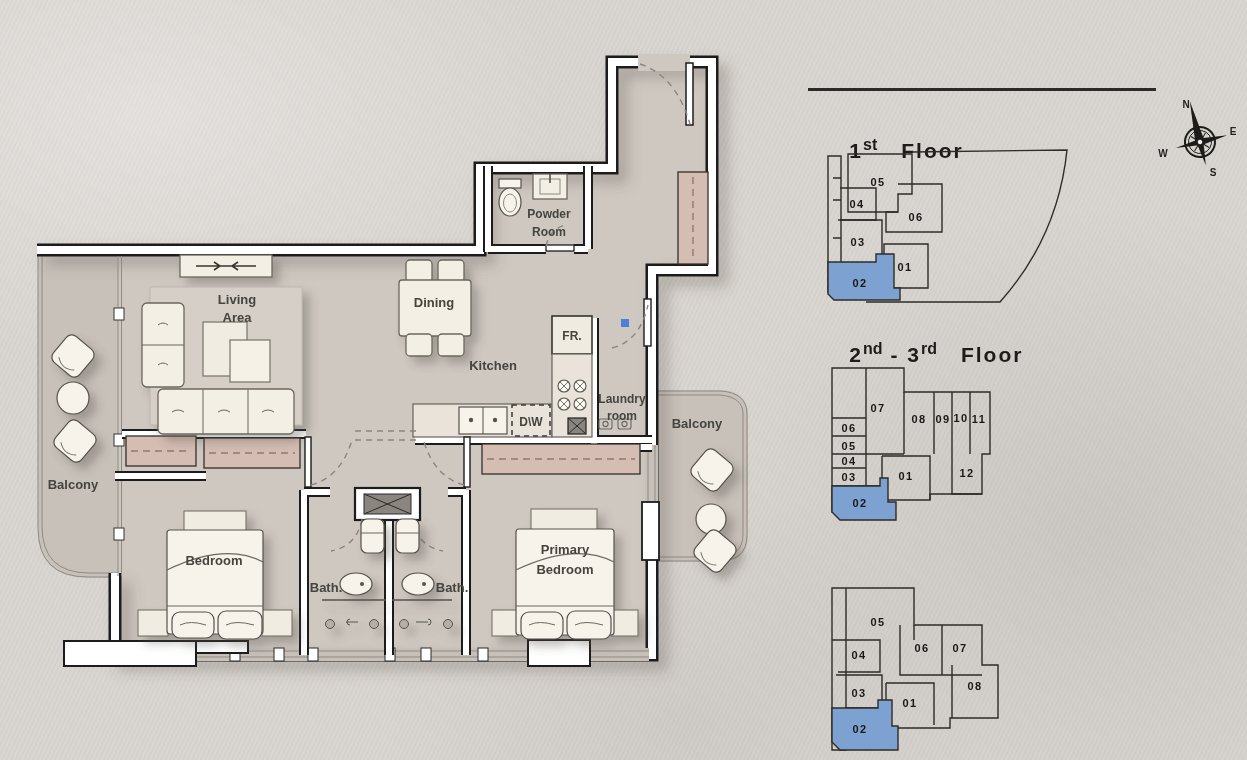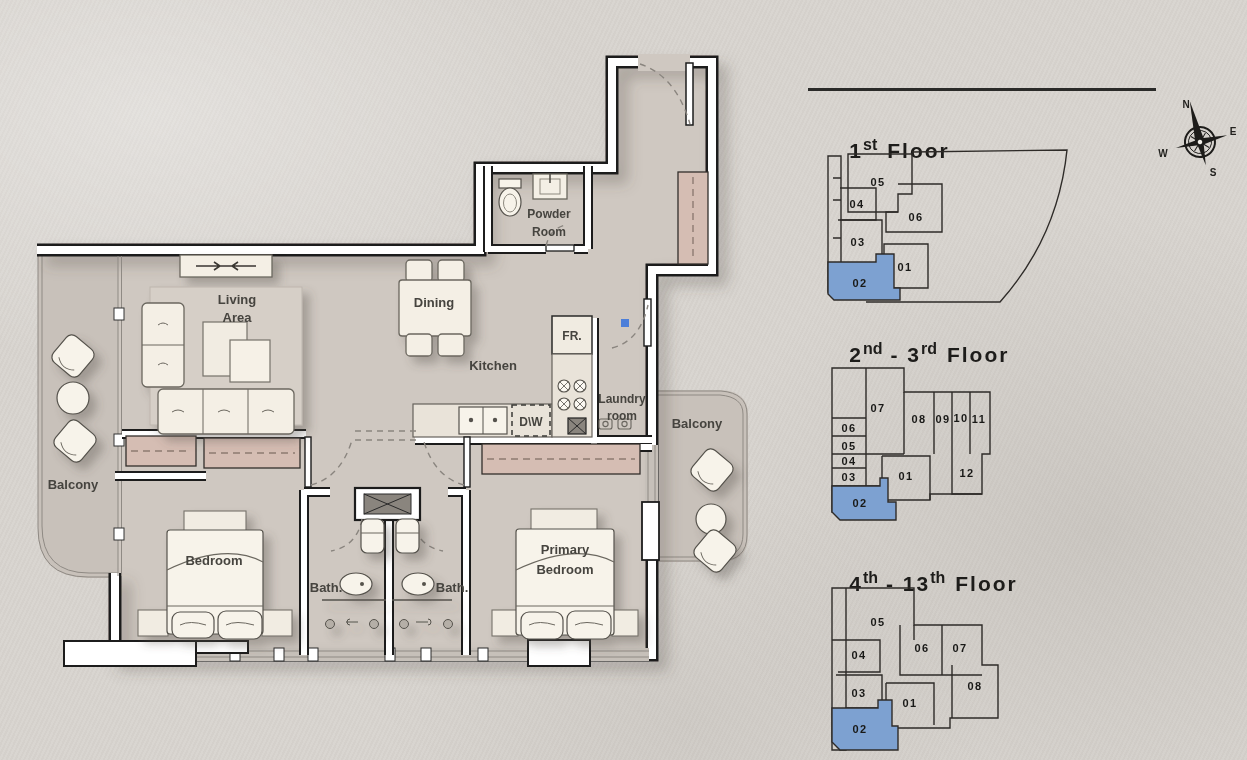--- a/index.html
+++ b/index.html
@@ -11,21 +11,21 @@
       radial-gradient(ellipse 500px 400px at 55% 95%, rgba(120,114,106,.10), transparent 60%),
       repeating-linear-gradient(115deg, rgba(255,255,255,.035) 0 2px, rgba(70,66,60,.025) 2px 4px);
   }
   svg{font-family:"Liberation Sans",sans-serif;}
   .room-label{font-size:13px;font-weight:bold;fill:#46443f;text-anchor:middle;}
   .room-label.sm{font-size:12px;}
   .unit-num{font-size:11px;font-weight:bold;fill:#191917;text-anchor:middle;letter-spacing:1.5px;}
   .kp-line{stroke:#2e2b28;stroke-width:1.4;fill:none;}
   .kp-title{position:absolute;color:#1d1c1a;font-size:21px;font-weight:bold;letter-spacing:2px;white-space:pre;}
   .kp-title sup{font-size:16px;letter-spacing:0;vertical-align:8px;font-weight:bold;}
-  .kp-rest{margin-left:10px;}
+  .kp-rest{margin-left:24px;}
   .divider{position:absolute;background:#2a2a28;}
   .compass-letter{font-size:10px;font-weight:bold;fill:#23221f;text-anchor:middle;}
   .wall-dark{stroke:#1c1c1c;stroke-width:13;fill:none;stroke-linecap:butt;}
   .wall-light{stroke:#ffffff;stroke-width:8;fill:none;stroke-linecap:butt;}
   .iwall-dark{stroke:#1c1c1c;stroke-width:10;fill:none;}
   .iwall-light{stroke:#ffffff;stroke-width:6;fill:none;}
   .door-arc{stroke:#8a857f;stroke-width:1.4;fill:none;stroke-dasharray:6 5;}
   .glass{stroke:#8f8a84;stroke-width:1;fill:none;}
   .furn{fill:#f4efe5;stroke:#6b675f;stroke-width:1.3;}
   .furn2{fill:#f7f3ea;stroke:#55524c;stroke-width:1.2;}
@@ -332,23 +332,20 @@
     <text class="unit-num" x="157" y="61">11</text>
     <text class="unit-num" x="27" y="70">06</text>
     <text class="unit-num" x="27" y="88">05</text>
     <text class="unit-num" x="27" y="103">04</text>
     <text class="unit-num" x="27" y="119">03</text>
     <text class="unit-num" x="84" y="118">01</text>
     <text class="unit-num" x="145" y="115">12</text>
     <text class="unit-num" x="38" y="145">02</text>
   </svg>
 
-  <div class="kp-title" style="left:818px;top:545px;">
-    <span>4</span><sup>th</sup><span> - </span><span>13</span><sup>th</sup><span class="kp-rest">Floor</span>
-  </div>
   <svg style="position:absolute;left:822px;top:580px;" width="200" height="180" viewBox="0 0 200 180">
     <g>
       <path class="kp-line" d="M10,8 H92 V45 H160 V85 H176 V138 H128 V148 H64 V128 H24 V170 H10 Z"></path>
       <path class="kp-line" d="M24,8 V128 M10,60 H58 V92 H16 M24,60 V92"></path>
       <path class="kp-line" d="M92,45 V60 M78,45 V95 H160 M120,45 V95"></path>
       <path class="kp-line" d="M130,85 V138 M14,95 H60 V132 M64,103 H112 V145 M64,103 V128"></path>
       <path d="M10,128 H56 V120 H70 V146 H76 V170 H18 L10,162 Z" fill="#7da1d1" stroke="#2e2b28" stroke-width="1.4"></path>
     </g>
     <text class="unit-num" x="56" y="46">05</text>
     <text class="unit-num" x="37" y="79">04</text>

